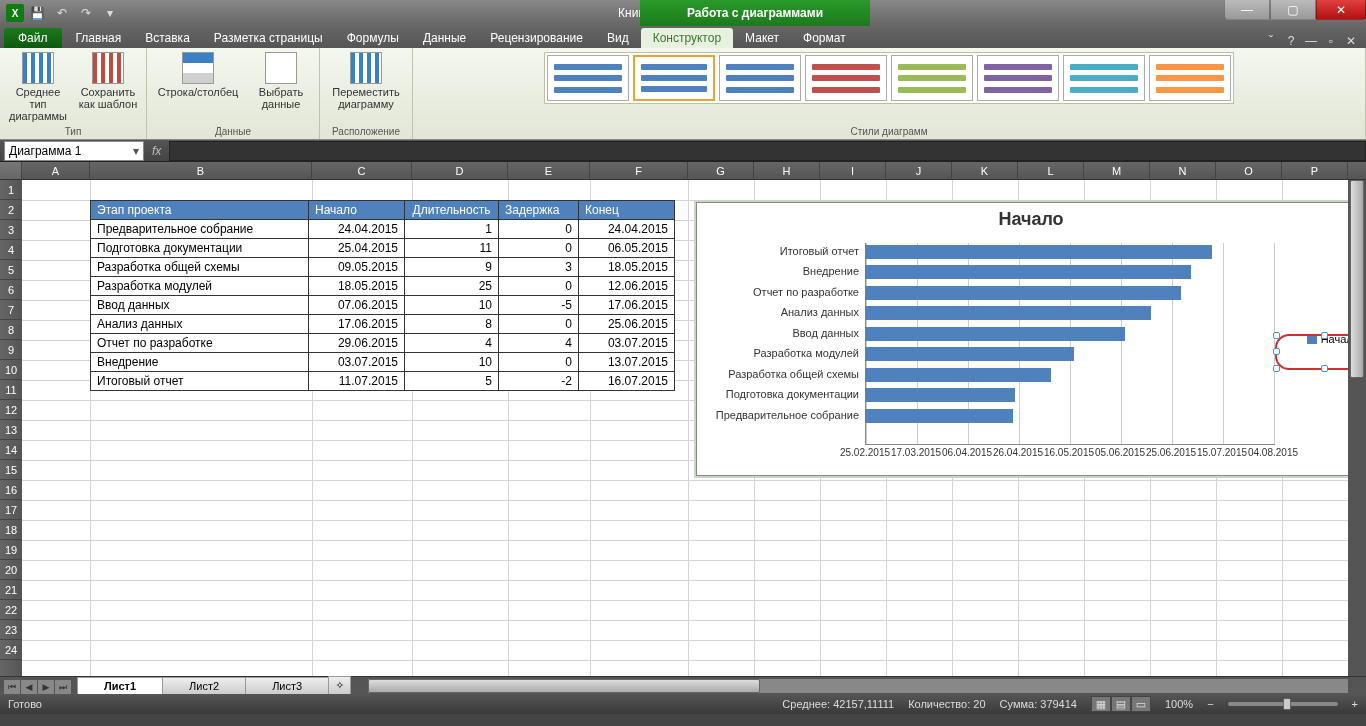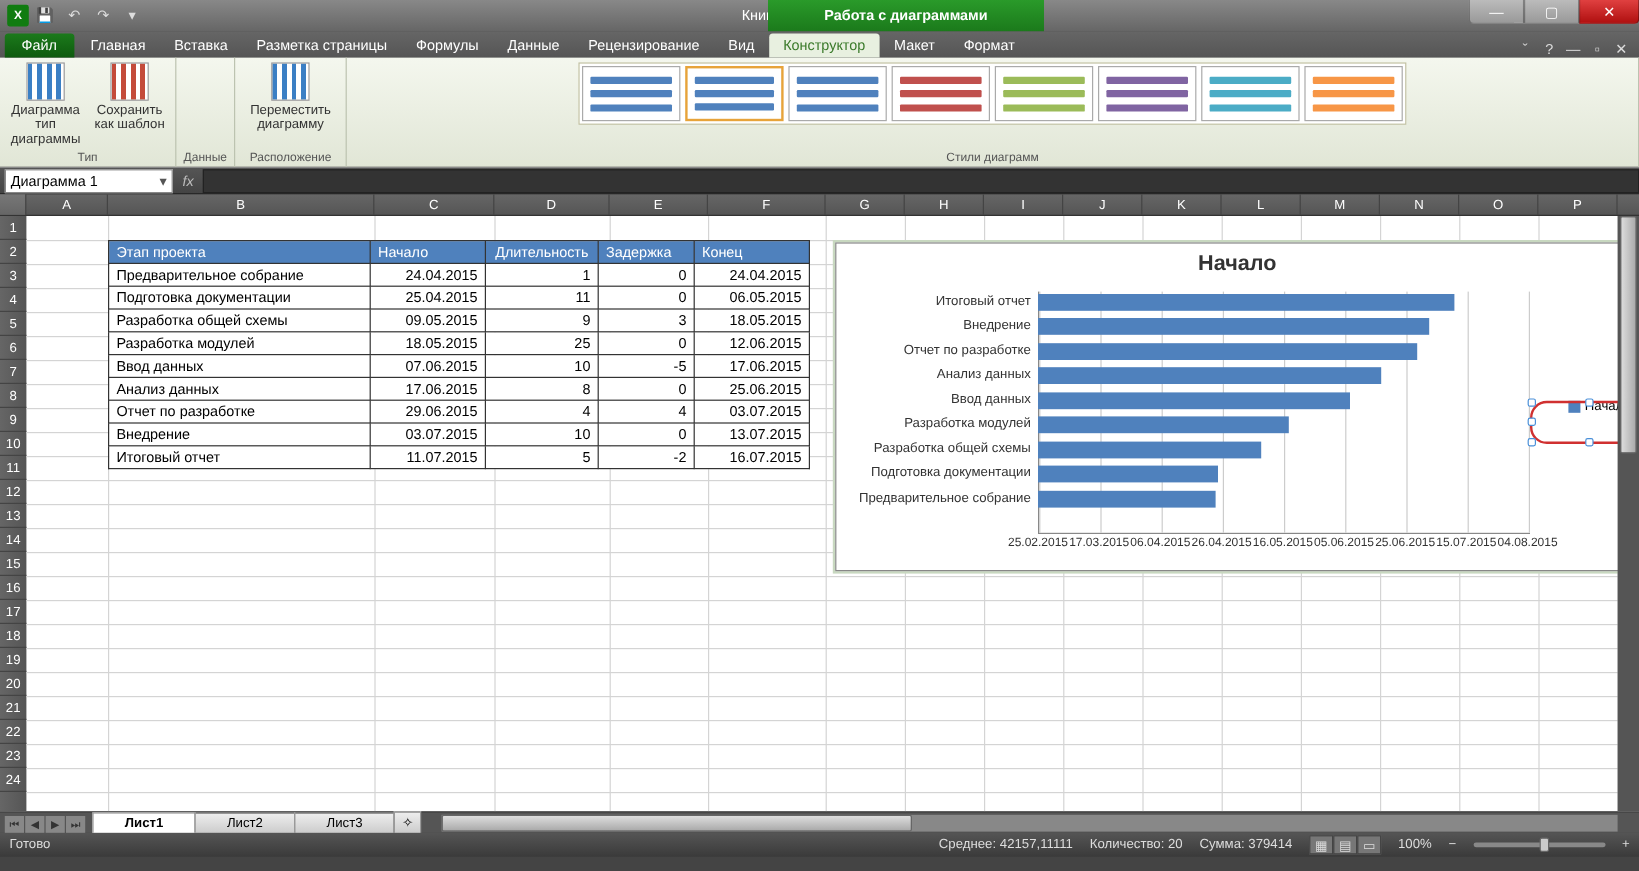--- a/index.html
+++ b/index.html
@@ -143,32 +143,43 @@
     <span>▫</span>
     <span>✕</span>
   </div>
 </div>
 
 <div class="ribbon">
   <div class="rgroup">
     <div class="row">
       <div class="big-btn">
         <div class="ico chart"></div>
-        <span style="white-space:pre-line">Диаграмма тип
+        <span style="white-space:pre-line">Среднее тип
 диаграммы</span>
       </div>
       <div class="big-btn">
         <div class="ico chart2"></div>
         <span style="white-space:pre-line">Сохранить
 как шаблон</span>
       </div>
     </div>
     <div class="label">Тип</div>
   </div>
   <div class="rgroup">
+    <div class="row">
+      <div class="big-btn" style="width:90px">
+        <div class="ico table"></div>
+        <span>Строка/столбец</span>
+      </div>
+      <div class="big-btn">
+        <div class="ico select"></div>
+        <span style="white-space:pre-line">Выбрать
+данные</span>
+      </div>
+    </div>
     <div class="label">Данные</div>
   </div>
   <div class="rgroup">
     <div class="big-btn" style="width:80px">
       <div class="ico chart"></div>
       <span style="white-space:pre-line">Переместить
 диаграмму</span>
     </div>
     <div class="label">Расположение</div>
   </div>

